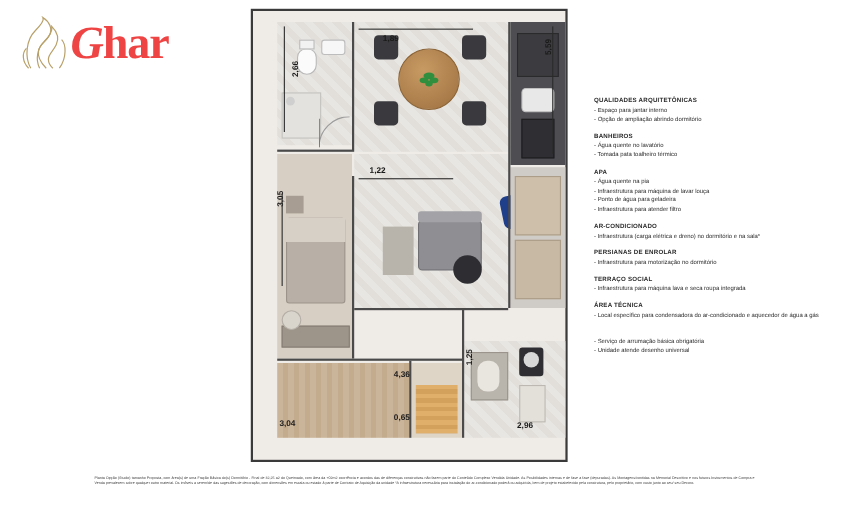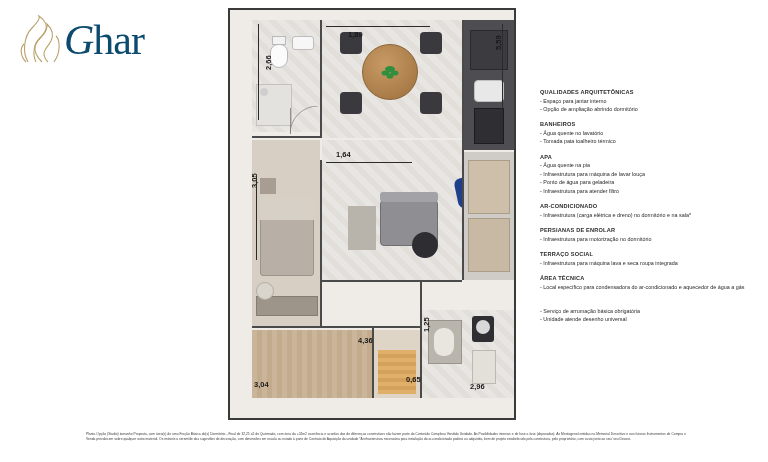--- a/index.html
+++ b/index.html
@@ -9,22 +9,22 @@
     font-family:"Liberation Sans", sans-serif;
     color:#222;
     overflow:hidden;
     position:relative;
   }
   
   #logo{position:absolute;left:18px;top:14px;width:180px;height:56px;}
   #logo .mark{position:absolute;left:0;top:0;width:46px;height:52px;}
   #logo .wordmark{
     position:absolute;left:46px;top:2px;
-    font-size:42px;letter-spacing:-1px;color:#0c4a6e;
-    font-family:"Liberation Serif",serif;font-weight:400;
+    font-size:42px;letter-spacing:-1px;color:#ef4444;
+    font-family:"Liberation Serif",serif;font-weight:700;
   }
   #logo .wordmark .g{font-style:italic;}
   
   #plan{
     position:absolute;left:228px;top:8px;width:288px;height:412px;
     background:#efece8;border:2px solid #3a3a3a;box-sizing:border-box;
   }
   .room{position:absolute;box-sizing:border-box;}
   .wall{position:absolute;background:#4a4a4a;}
   .dimtxt{
@@ -165,26 +165,26 @@
   <div class="wall" style="left:232px;top:10px;width:2px;height:130px;"></div>
   <div class="wall" style="left:232px;top:140px;width:2px;height:130px;"></div>
   <div class="wall" style="left:22px;top:316px;width:168px;height:2px;"></div>
   <div class="wall" style="left:190px;top:270px;width:2px;height:118px;"></div>
   <div class="wall" style="left:92px;top:270px;width:140px;height:2px;"></div>
   <div class="wall" style="left:142px;top:318px;width:2px;height:70px;"></div>
 
   <div class="dimtxt vert" style="left:34px;top:60px;">2,66</div>
   <div class="dimtxt" style="left:118px;top:20px;">1,89</div>
   <div class="dimtxt vert" style="left:264px;top:40px;">5,59</div>
-  <div class="dimtxt" style="left:106px;top:140px;">1,64</div>
+  <div class="dimtxt" style="left:106px;top:140px;">1,22</div>
   <div class="dimtxt vert" style="left:20px;top:178px;">3,05</div>
   <div class="dimtxt" style="left:128px;top:326px;">4,36</div>
   <div class="dimtxt vert" style="left:192px;top:322px;">1,25</div>
   <div class="dimtxt" style="left:24px;top:370px;">3,04</div>
-  <div class="dimtxt" style="left:128px;top:365px;margin-left:48px;">0,65</div>
+  <div class="dimtxt" style="left:128px;top:365px;">0,65</div>
   <div class="dimtxt" style="left:240px;top:372px;">2,96</div>
 
   <div class="dimline" style="left:28px;top:14px;width:1px;height:96px;"></div>
   <div class="dimline" style="left:96px;top:16px;width:104px;height:1px;"></div>
   <div class="dimline" style="left:272px;top:14px;width:1px;height:116px;"></div>
   <div class="dimline" style="left:96px;top:152px;width:86px;height:1px;"></div>
   <div class="dimline" style="left:26px;top:166px;width:1px;height:84px;"></div>
 </div>
 
 <div id="specs">

